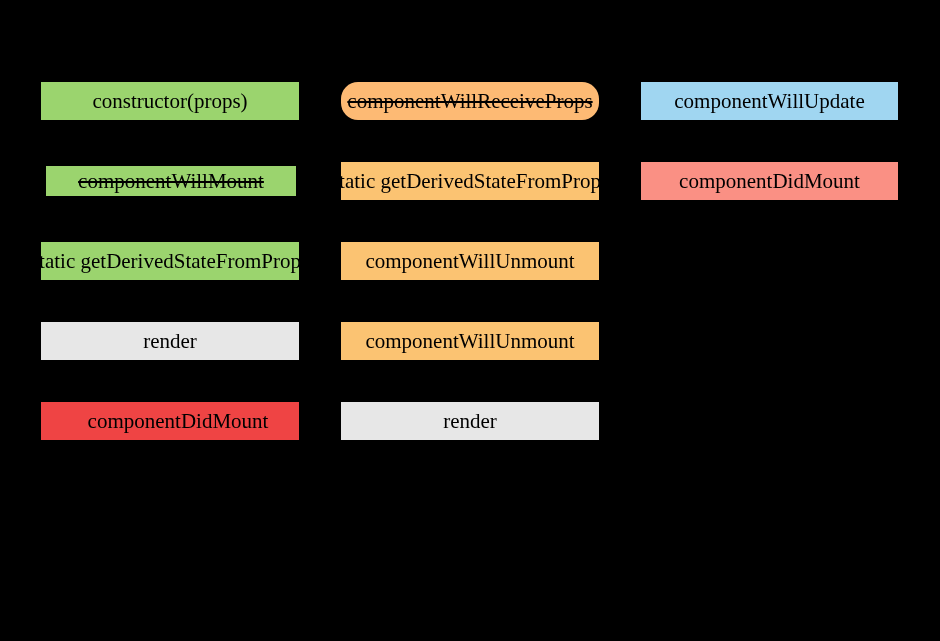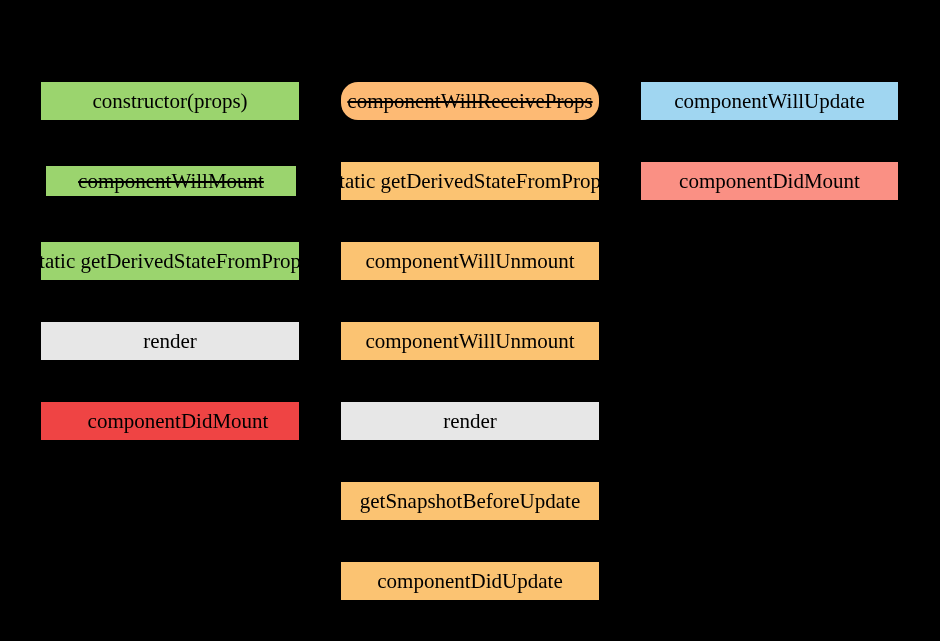--- a/index.html
+++ b/index.html
@@ -88,26 +88,20 @@
       </div>
       <div class="box row-2" style="background: rgb(251, 195, 114);">
         <span>componentWillUnmount</span>
       </div>
       <div class="box row-3" style="background: rgb(251, 195, 114);">
         <span>componentWillUnmount</span>
       </div>
       <div class="box row-4" style="background: rgb(231, 231, 231);">
         <span>render</span>
       </div>
-      <div class="box row-5" style="background: rgb(251, 195, 114);">
-        <span>getSnapshotBeforeUpdate</span>
-      </div>
-      <div class="box row-6" style="background: rgb(251, 195, 114);">
-        <span>componentDidUpdate</span>
-      </div>
     </div>
     <div class="column col-2">
       <div class="box row-0" style="background: rgb(160, 214, 241);">
         <span>componentWillUpdate</span>
       </div>
       <div class="box row-1" style="background: rgb(250, 144, 132);">
         <span>componentDidMount</span>
       </div>
     </div>
   </div>

